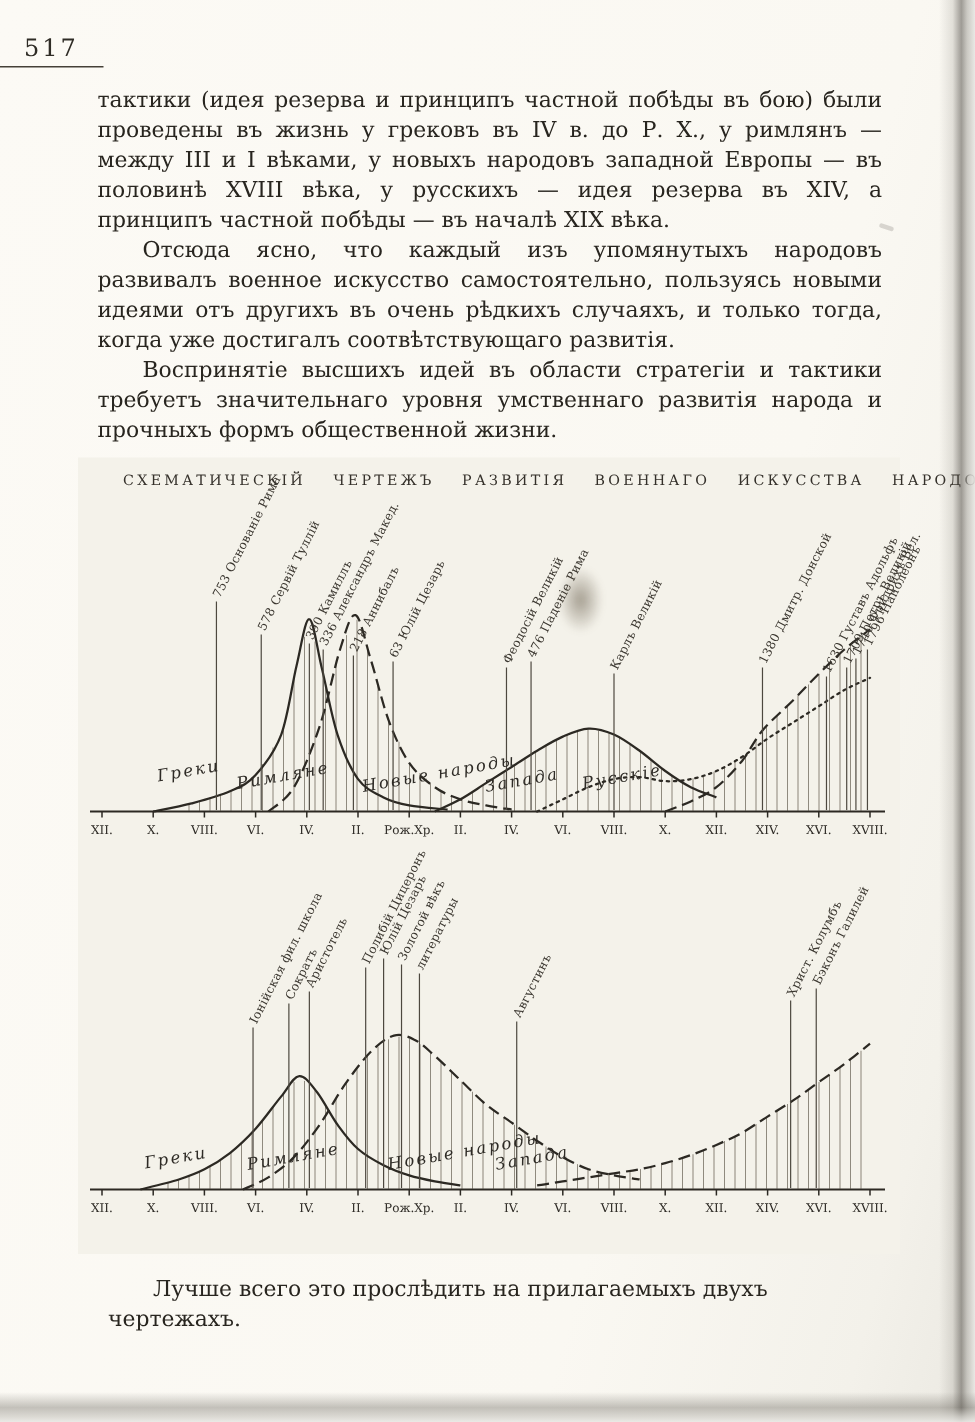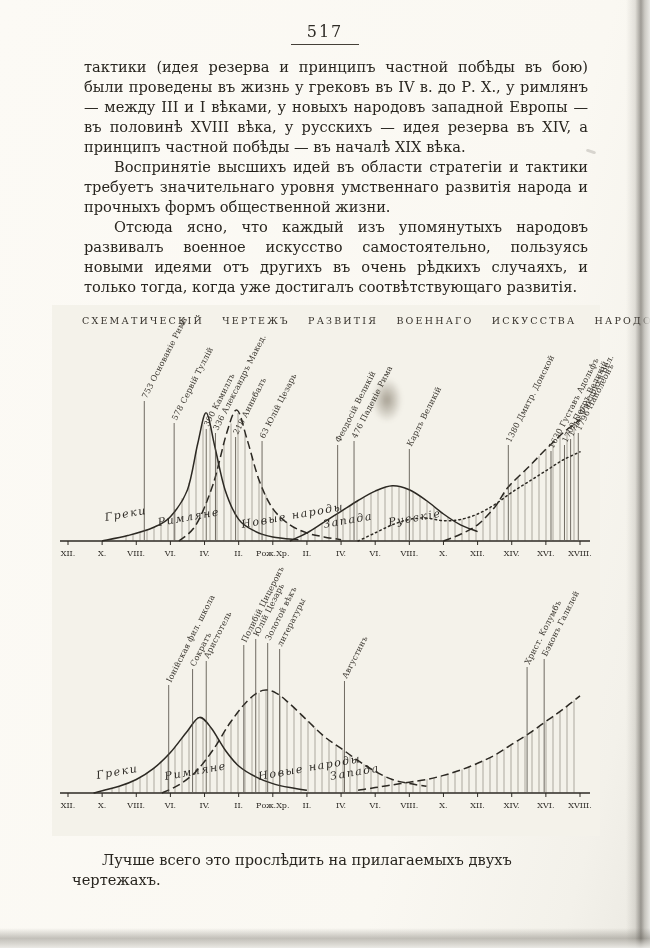--- a/index.html
+++ b/index.html
@@ -6,27 +6,27 @@
   html,body{width:650px;height:948px}
   body{
     background:#e9e8e4;
     font-family:"DejaVu Serif","Liberation Serif",serif;
     position:relative;overflow:hidden;
   }
   .page{
     position:absolute;inset:0;
     background:linear-gradient(105deg,#fcfaf5 0%,#faf8f2 68%,#f3f1ea 90%,#ebe9e2 100%);
   }
-  .pagenum-wrap{text-align:center;padding-top:22px}
+  .pagenum-wrap{padding-top:22px}
   .pagenum{
     display:inline-block;font-size:16px;letter-spacing:2px;color:#2f2c26;
     border-bottom:1.5px solid #454038;padding:0 16px 3px;
   }
   .textblock{
-    margin:12px 62px 0 84px;text-align:justify;
+    margin:12px 62px 0 65px;text-align:justify;
     font-size:14.6px;line-height:20px;color:#28251f;
   }
   .textblock p{text-indent:30px}
   .textblock p.first{text-indent:0}
   .plate{
     margin:8px 0 0 52px;width:548px;
     background:#f4f2ea;padding:6px 2px 6px;position:relative;
   }
   .chart-title{
     font-size:9.5px;letter-spacing:2.2px;word-spacing:13px;
@@ -62,22 +62,22 @@
 <body>
 
 <div class="page">
 
   <div class="pagenum-wrap">
     <span class="pagenum">517</span>
   </div>
 
   <div class="textblock">
     <p class="first">тактики (идея резерва и принципъ частной побѣды въ бою) были проведены въ жизнь у грековъ въ IV в. до Р. Х., у римлянъ — между III и I вѣками, у новыхъ народовъ западной Европы — въ половинѣ XVIII вѣка, у русскихъ — идея резерва въ XIV, а принципъ частной побѣды — въ началѣ XIX вѣка.</p>
+    <p>Отсюда ясно, что каждый изъ упомянутыхъ народовъ развивалъ военное искусство самостоятельно, пользуясь новыми идеями отъ другихъ въ очень рѣдкихъ случаяхъ, и только тогда, когда уже достигалъ соотвѣтствующаго развитія.</p>
     <p>Воспринятіе высшихъ идей въ области стратегіи и тактики требуетъ значительнаго уровня умственнаго развитія народа и прочныхъ формъ общественной жизни.</p>
-    <p>Отсюда ясно, что каждый изъ упомянутыхъ народовъ развивалъ военное искусство самостоятельно, пользуясь новыми идеями отъ другихъ въ очень рѣдкихъ случаяхъ, и только тогда, когда уже достигалъ соотвѣтствующаго развитія.</p>
   </div>
 
   <div class="plate">
     <div>
       <div class="chart-title">Схематическій чертежъ развитія военнаго искусства народовъ</div>
       <svg id="chart0" class="chart-svg" width="540" height="252" viewBox="0 0 540 252">
           <g>
             <line x1="72" y1="214.5" x2="72" y2="210.0" stroke="#6e685a" stroke-width="0.7" opacity="0.75"></line>
             <line x1="79" y1="214.5" x2="79" y2="207.9" stroke="#6e685a" stroke-width="0.7" opacity="0.75"></line>
             <line x1="86" y1="214.5" x2="86" y2="205.7" stroke="#6e685a" stroke-width="0.7" opacity="0.75"></line>

